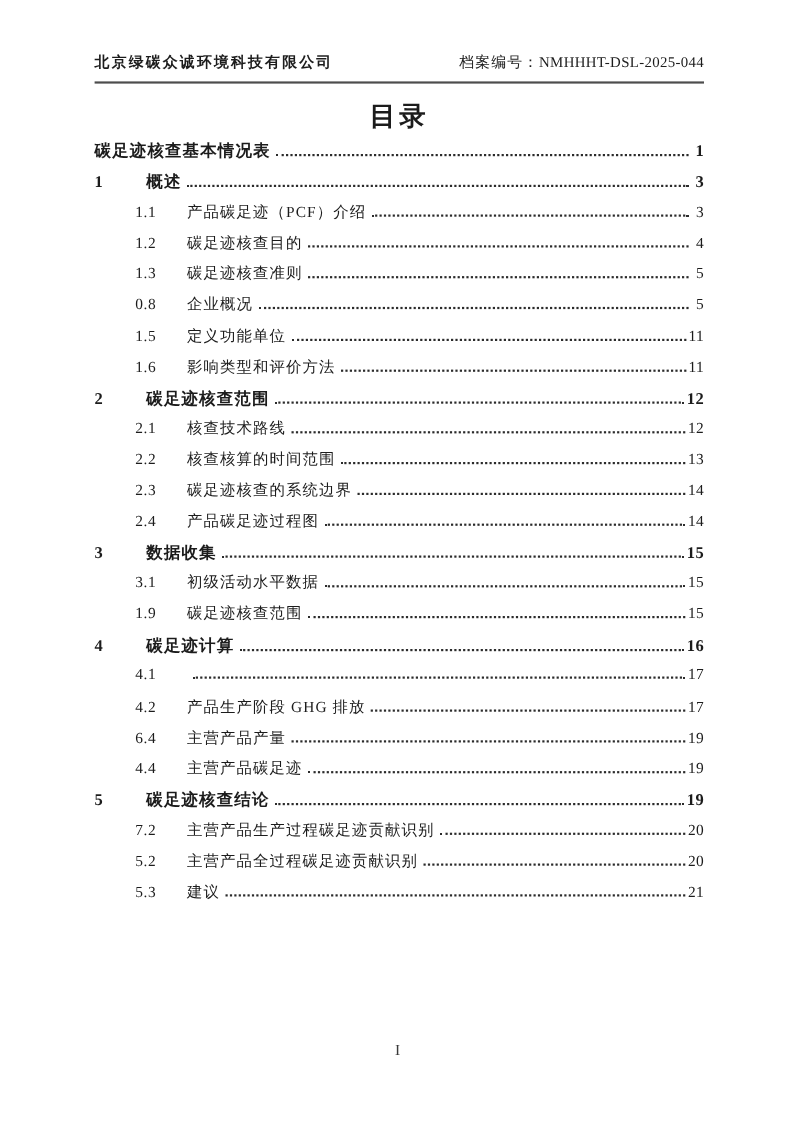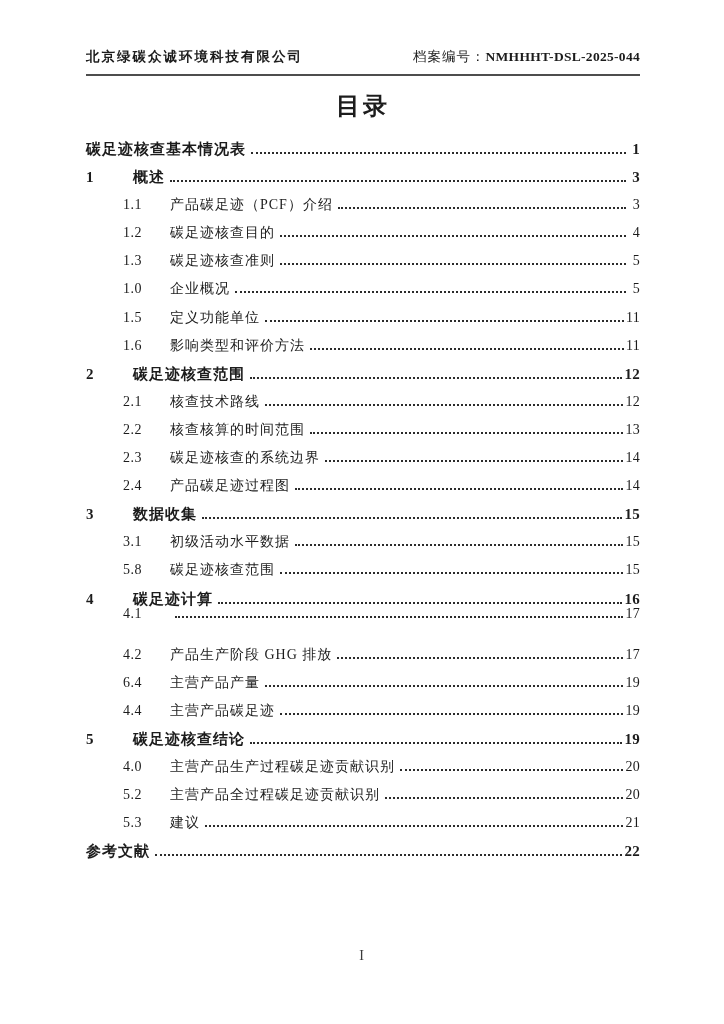--- a/index.html
+++ b/index.html
@@ -16,39 +16,39 @@
   .doc-header {
     position:absolute; left:86px; right:84px; top:48px;
     display:flex; justify-content:space-between; align-items:baseline;
     border-bottom:2px solid #4d4d4d;
     padding-bottom:8px;
     font-size:13.5px;
   }
   .company-name { letter-spacing:2px; font-weight:600; }
   .archive { white-space:nowrap; }
   .archive-label { letter-spacing:1px; }
-  .archive-number { font-weight:bold; letter-spacing:0.3px; }
+  .archive-number { font-weight:normal; letter-spacing:0.3px; }
   
   .toc-title {
     position:absolute; top:90px; left:86px; right:84px;
     text-align:center;
     font-size:24px; font-weight:bold; letter-spacing:3px;
   }
   
   .toc { position:absolute; left:86px; right:84px; top:128px; }
   .toc-row {
     display:flex; align-items:baseline;
     height:28.1px;
     font-size:14px;
     white-space:nowrap;
   }
   .toc-row.l1 { font-weight:bold; font-size:15px; }
   .toc-row.l2 { padding-left:37px;justify-content:space-between; }
   .num { flex:0 0 auto; width:47px; letter-spacing:0.5px; }
-  .lbl { flex:0 0 auto; letter-spacing:1px;margin-top:12px; }
+  .lbl { flex:0 0 auto; letter-spacing:1px; }
   .dots {
     flex:1 1 auto;
     border-bottom:2px dotted #2b2b2b;
     margin:0 2px 0 5px;
     min-width:10px;
   }
   .pg { flex:0 0 auto; text-align:right; min-width:12px; letter-spacing:0.3px; }
   
   .doc-footer {
     position:absolute; left:0; right:0; bottom:60px;
@@ -100,21 +100,21 @@
     </div>
 
     <div class="toc-row l2">
       <span class="num">1.3</span>
       <span class="lbl">碳足迹核查准则</span>
       <span class="dots"></span>
       <span class="pg">5</span>
     </div>
 
     <div class="toc-row l2">
-      <span class="num">1.0</span>
+      <span class="num">0.8</span>
       <span class="lbl">企业概况</span>
       <span class="dots"></span>
       <span class="pg">5</span>
     </div>
 
     <div class="toc-row l2">
       <span class="num">1.5</span>
       <span class="lbl">定义功能单位</span>
       <span class="dots"></span>
       <span class="pg">11</span>
@@ -170,21 +170,21 @@
     </div>
 
     <div class="toc-row l2">
       <span class="num">3.1</span>
       <span class="lbl">初级活动水平数据</span>
       <span class="dots"></span>
       <span class="pg">15</span>
     </div>
 
     <div class="toc-row l2">
-      <span class="num">5.8</span>
+      <span class="num">1.9</span>
       <span class="lbl">碳足迹核查范围</span>
       <span class="dots"></span>
       <span class="pg">15</span>
     </div>
 
     <div class="toc-row l1">
       <span class="num">4</span>
       <span class="lbl">碳足迹计算</span>
       <span class="dots"></span>
       <span class="pg">16</span>
@@ -218,43 +218,38 @@
     </div>
 
     <div class="toc-row l1">
       <span class="num">5</span>
       <span class="lbl">碳足迹核查结论</span>
       <span class="dots"></span>
       <span class="pg">19</span>
     </div>
 
     <div class="toc-row l2">
-      <span class="num">4.0</span>
+      <span class="num">7.2</span>
       <span class="lbl">主营产品生产过程碳足迹贡献识别</span>
       <span class="dots"></span>
       <span class="pg">20</span>
     </div>
 
     <div class="toc-row l2">
       <span class="num">5.2</span>
       <span class="lbl">主营产品全过程碳足迹贡献识别</span>
       <span class="dots"></span>
       <span class="pg">20</span>
     </div>
 
     <div class="toc-row l2">
       <span class="num">5.3</span>
       <span class="lbl">建议</span>
       <span class="dots"></span>
       <span class="pg">21</span>
     </div>
 
-    <div class="toc-row l1">
-      <span class="lbl">参考文献</span>
-      <span class="dots"></span>
-      <span class="pg">22</span>
-    </div>
 
   </div>
 
   <div class="doc-footer">I</div>
 
 </div>
 
 </body></html>

